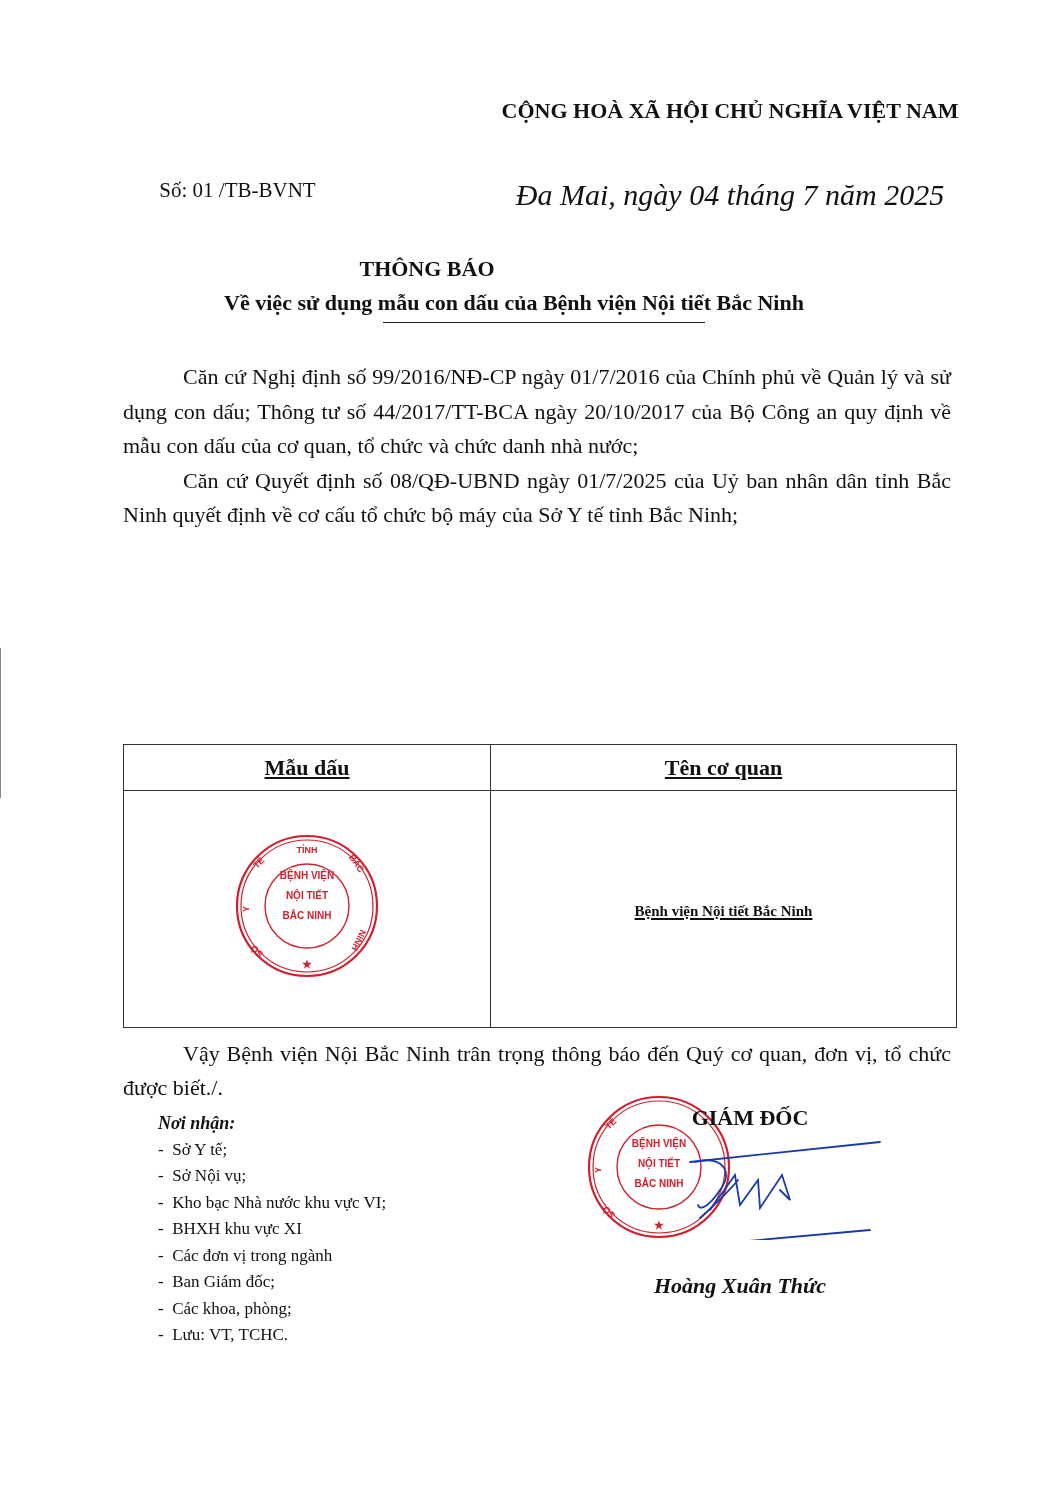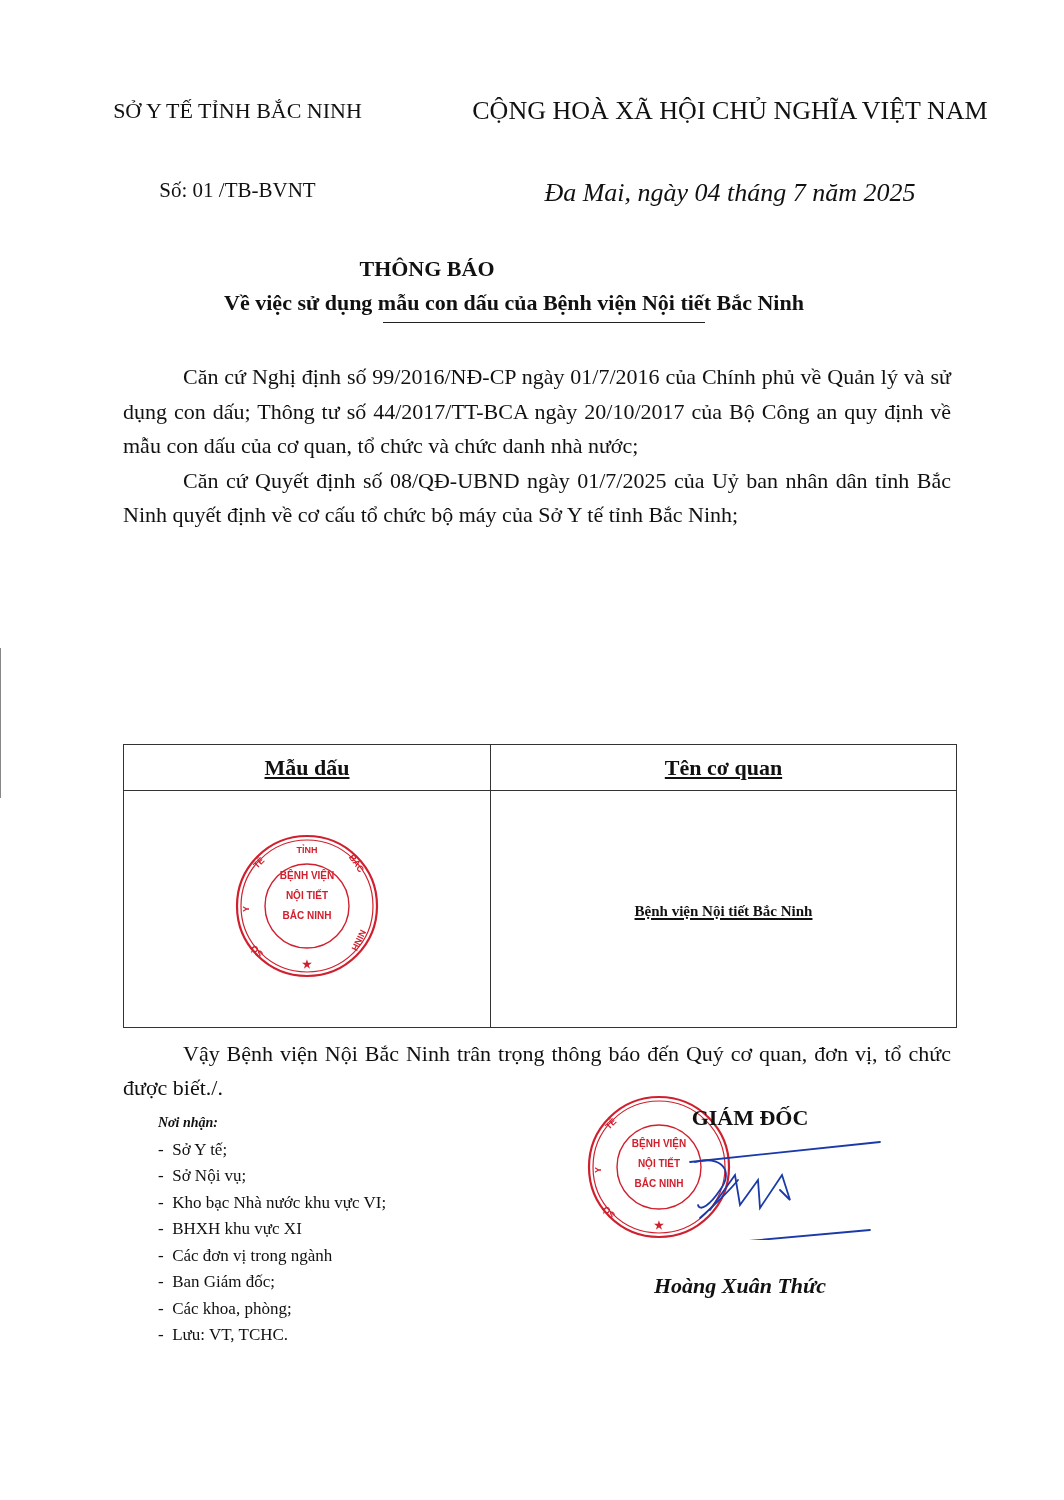--- a/index.html
+++ b/index.html
@@ -5,53 +5,52 @@
   html, body { margin:0; padding:0; background:#ffffff; }
   body { width:1064px; height:1500px; position:relative; overflow:hidden;
          font-family:"Liberation Serif", serif; color:#111; }
   .abs { position:absolute; }
   .center { text-align:center; }
   .hdr-left { left:60px; width:355px; top:96px; }
   .hdr-left .l1 { font-size:22px; line-height:30px; }
   .hdr-left .l2 { font-size:22px; line-height:30px; font-weight:bold; position:relative; display:inline-block; }
   .hdr-left .l2::after { content:""; position:absolute; left:8px; right:12px; bottom:2px; border-bottom:1px solid #444; }
   .hdr-right { left:430px; width:600px; top:96px; }
-  .hdr-right .l1 { font-size:26px; line-height:30px; font-weight:normal; }
+  .hdr-right .l1 { font-size:22px; line-height:30px; font-weight:bold; }
   .hdr-right .l2 { font-size:22px; line-height:30px; font-weight:bold; display:inline-block; border-bottom:1.5px solid #222; line-height:26px; }
   .docno { left:60px; width:355px; top:178px; font-size:21px; }
-  .docdate { left:430px; width:600px; top:178px; font-size:26px; font-style:italic; }
+  .docdate { left:430px; width:600px; top:178px; font-size:30px; font-style:italic; }
   .title { left:0; width:854px; top:256px; font-size:22px; font-weight:bold; }
   .subtitle { left:12px; width:1004px; top:290px; font-size:22px; font-weight:bold; }
   .subtitle-rule { left:383px; top:322px; width:322px; border-top:1px solid #222; }
   .body { left:123px; width:828px; top:360px; font-size:22px; line-height:34.5px; text-align:justify; }
   .body p { margin:0; text-indent:60px; }
   table.stamps { position:absolute; left:123px; top:744px; width:834px; border-collapse:collapse;text-decoration:underline; }
   table.stamps th, table.stamps td { border:1.5px solid #333; font-size:22px; }
   table.stamps th { height:43px; font-weight:bold; }
   table.stamps td { height:234px; text-align:center; vertical-align:middle; }
   .col1 { width:364px; }
   .org-name { font-weight:bold; font-size:15px; }
   .closing { left:123px; width:828px; top:1037px; font-size:22px; line-height:34px; text-align:justify; }
   .closing p { margin:0; text-indent:60px; }
   .recipients { left:158px; top:1110px; font-size:17px; line-height:26.5px; }
-  .recipients .head { font-weight:bold; font-style:italic; font-size:14px; }
+  .recipients .head { font-weight:bold; font-style:italic; font-size:18px; }
   .recipients ul { list-style:none; margin:0; padding:0; }
   .recipients li::before { content:"-  "; white-space:pre; }
   .sign-title { left:600px; width:300px; top:1105px; font-size:22px; font-weight:bold; }
   .sign-name { left:590px; width:300px; top:1273px; font-size:22px; font-weight:bold;font-style:italic; }
   .edge-mark { left:0; top:648px; width:1px; height:150px; background:#888; }
   svg text { font-family:"Liberation Sans", sans-serif; }
 </style>
 </head>
 <body>
 
 <div class="abs edge-mark"></div>
 
 <div class="abs hdr-left center">
-  <div class="l1">SỞ Y TẾ TỈNH BẮC NINH</div>
 </div>
 
 <div class="abs hdr-right center">
   <div class="l1">CỘNG HOÀ XÃ HỘI CHỦ NGHĨA VIỆT NAM</div>
 </div>
 
 <div class="abs docno center">Số: 01 /TB-BVNT</div>
 <div class="abs docdate center">Đa Mai, ngày 04 tháng 7 năm 2025</div>
 
 <div class="abs title center">THÔNG BÁO</div>

